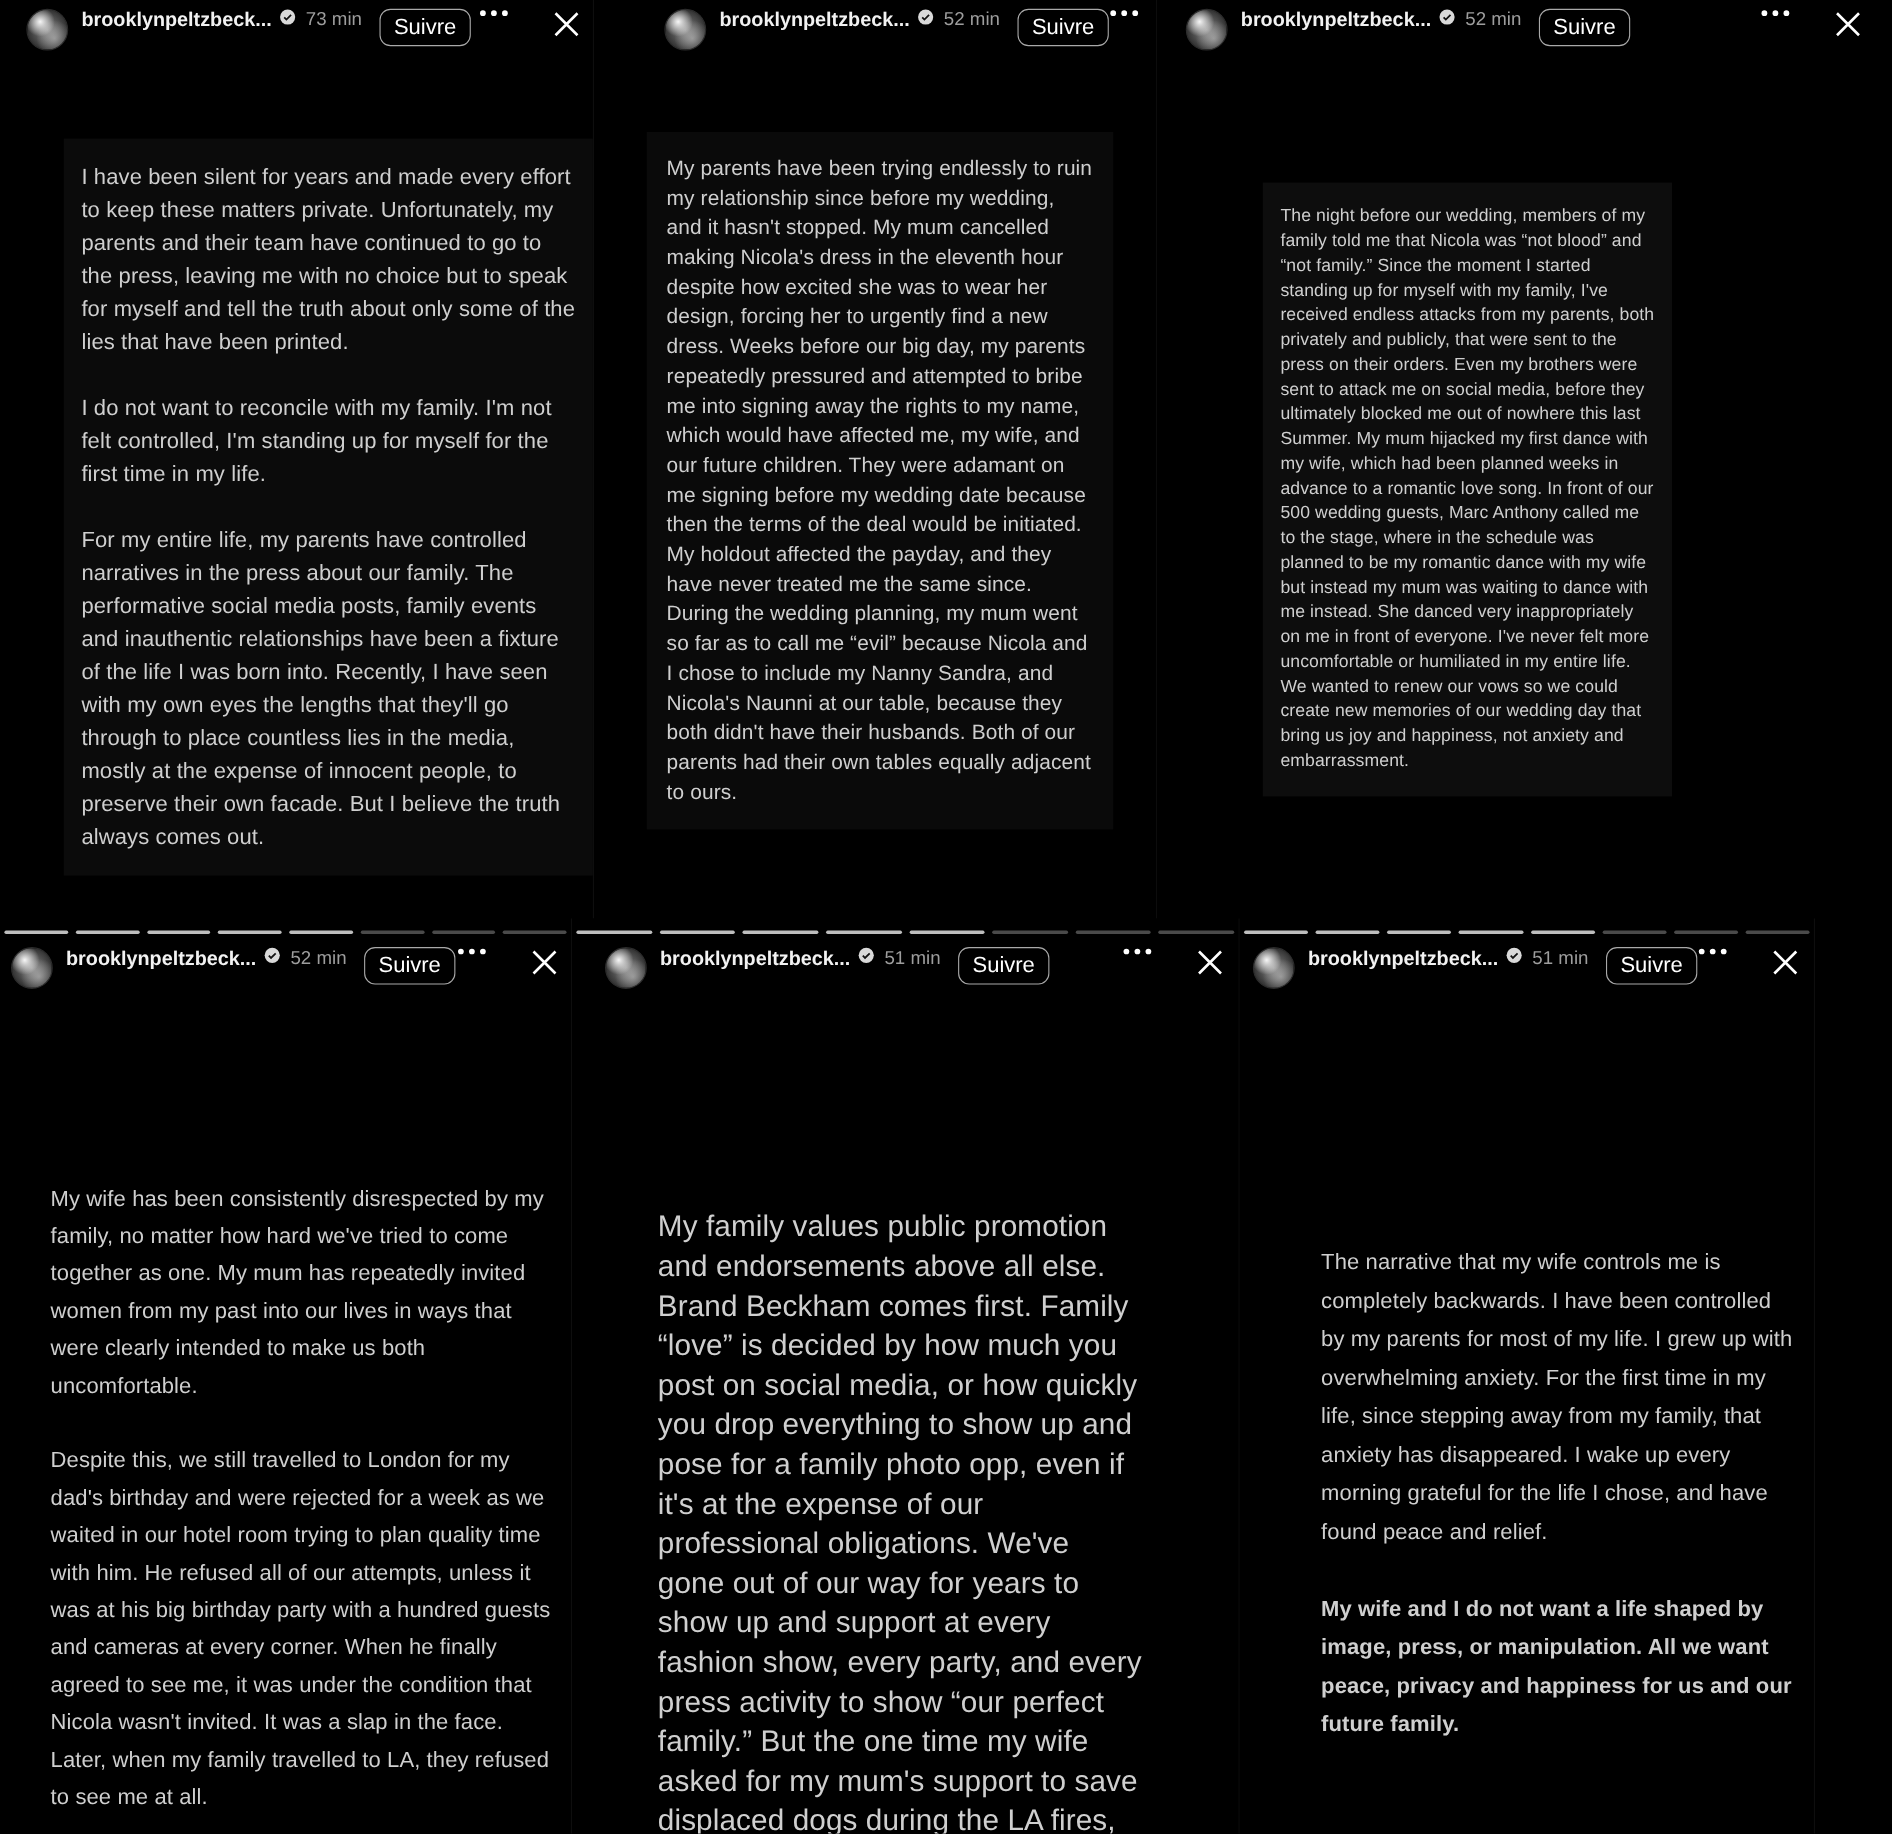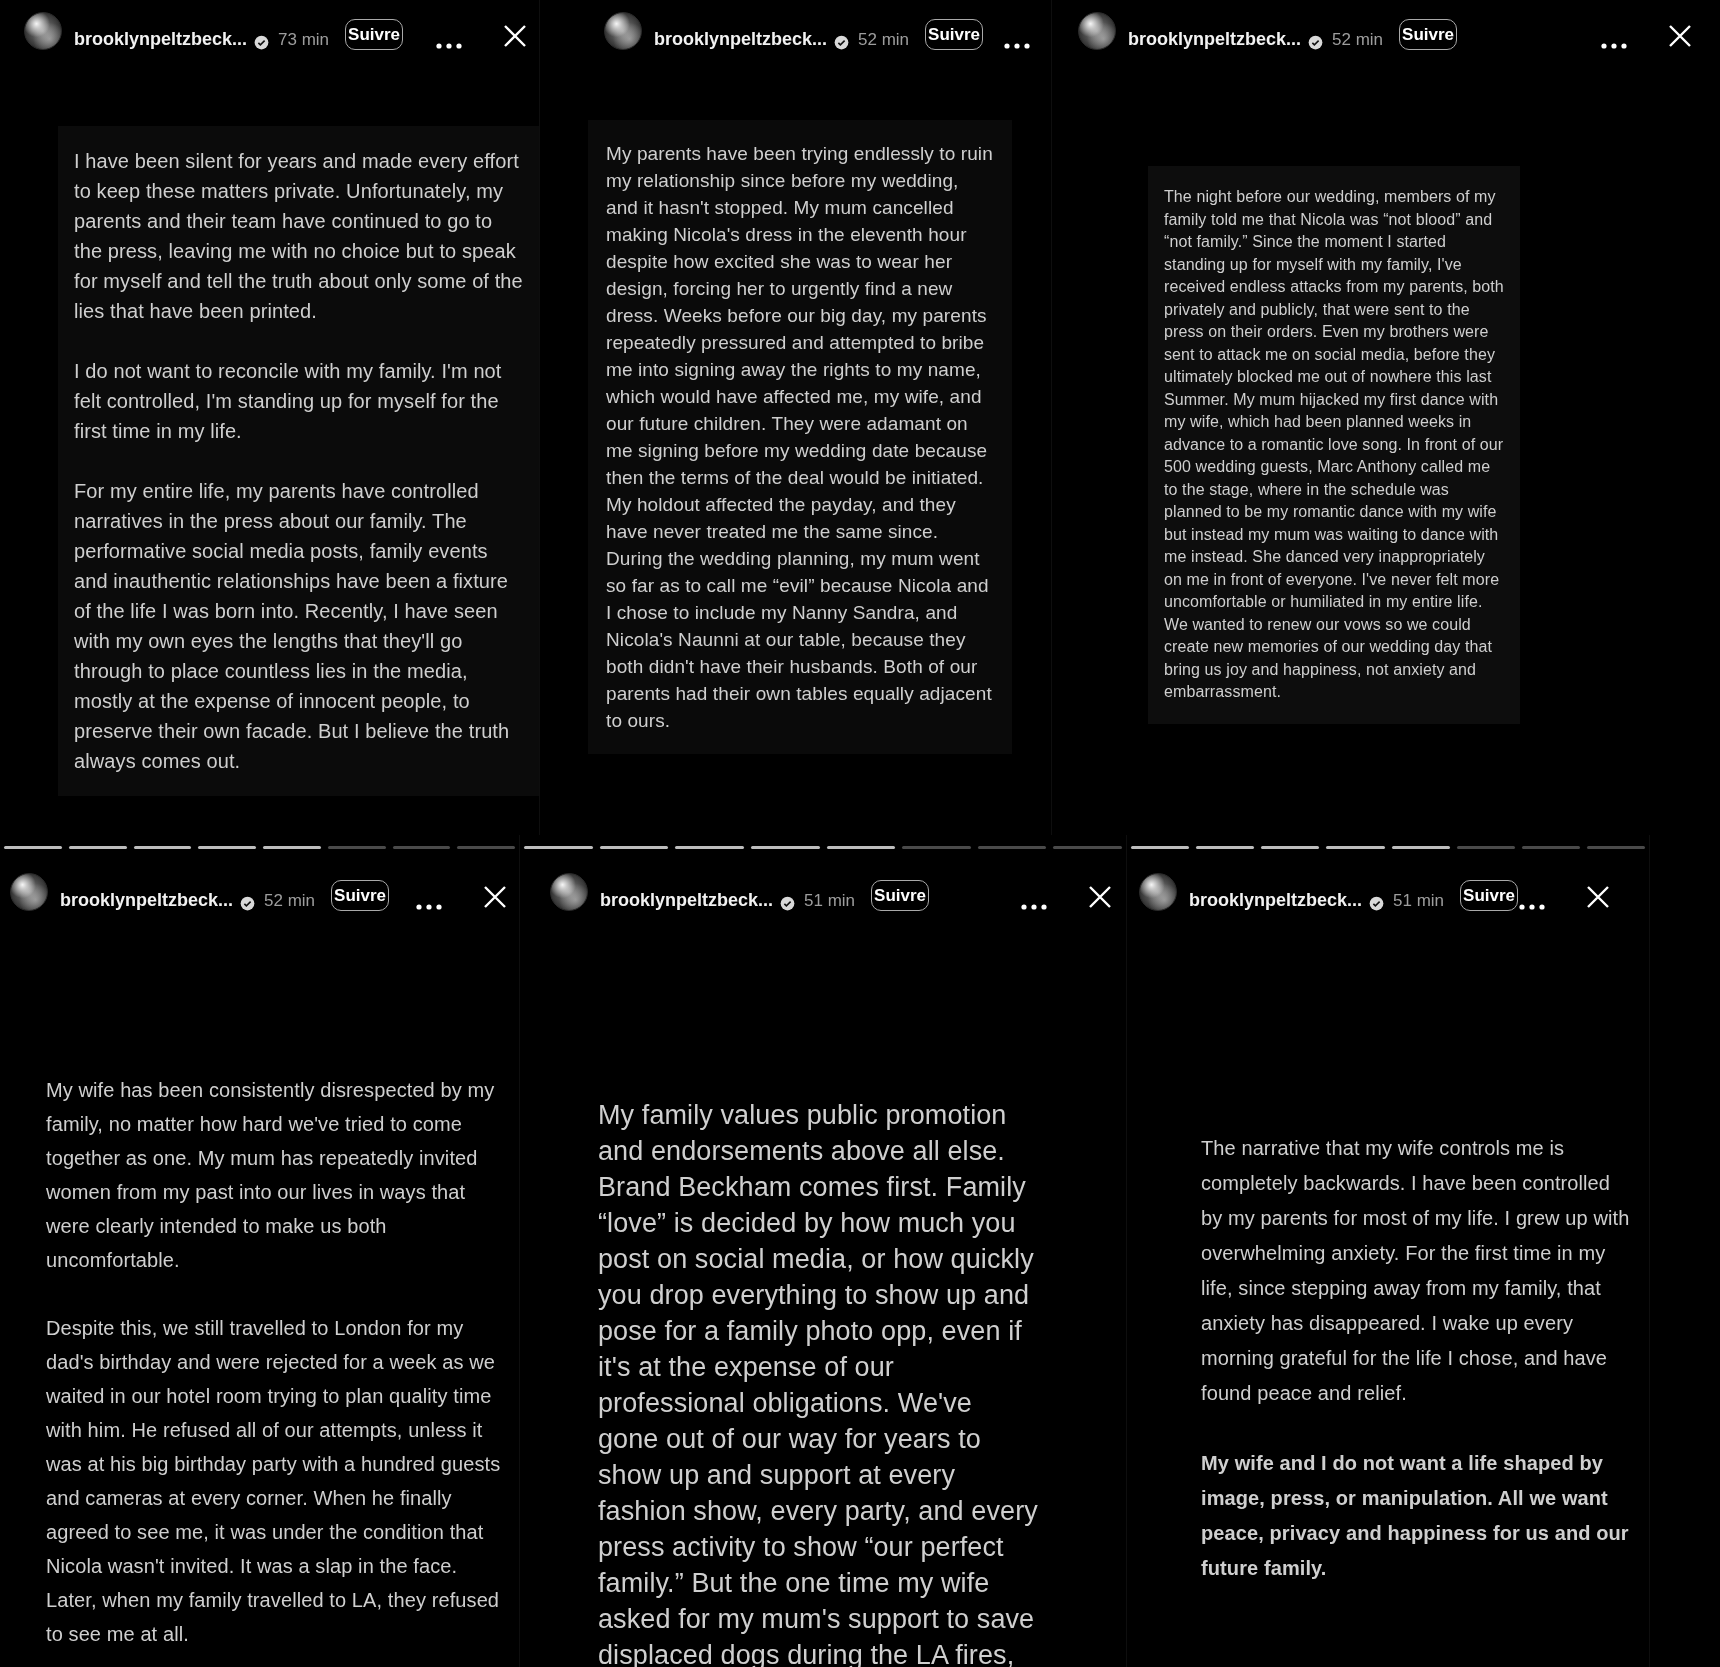--- a/index.html
+++ b/index.html
@@ -16,21 +16,21 @@
   .p1 { width:540px; } .p2 { width:512px; } .p3 { width:668px; border-right:none; }
   .p4 { width:520px; } .p5 { width:607px; } .p6 { width:523px; }
   .gutter { width:70px; background:#000; }
 
   
   .progress { position:absolute; top:11px; left:4px; right:4px; display:flex; gap:7px; }
   .progress i { flex:1; height:3px; border-radius:2px; background:#bdbdbd; }
   .progress i:nth-child(n+6) { background:#4a4a4a; }
 
   
-  .header { display:flex; align-items:flex-end; height:50px; }
+  .header { display:flex; align-items:flex-start; height:50px; }
   .p1 .header { padding:8px 10px 0 24px; }
   .p2 .header { padding:8px 20px 0 64px; }
   .p3 .header { padding:8px 26px 0 26px; }
   .p4 .header, .p5 .header, .p6 .header { margin-top:26px; }
   .p4 .header { padding:0 10px 0 10px; }
   .p5 .header { padding:0 12px 0 30px; }
   .p6 .header { padding:0 80px 0 12px; }
 
   .avatar {
     width:38px; height:38px; border-radius:50%; flex:0 0 38px;
@@ -38,22 +38,22 @@
       radial-gradient(circle at 32% 30%, rgba(255,255,255,.95), rgba(255,255,255,0) 38%),
       radial-gradient(circle at 68% 72%, rgba(210,210,210,.55), rgba(0,0,0,0) 46%),
       radial-gradient(circle at 50% 50%, #8a8a8a, #1d1d1d 88%);
     border:1px solid #2c2c2c;
   }
   .username { margin-left:12px; font-size:18px; font-weight:700; color:#f2f2f2; white-space:nowrap; }
   .badge { margin-left:7px; display:inline-flex; }
   .time { margin-left:9px; font-size:17px; color:#9d9d9d; white-space:nowrap; }
   .follow {
     margin-left:16px; background:transparent; color:#fff; cursor:pointer;
-    border:1.5px solid #a9a9a9; border-radius:10px; padding:6px 2px;
-    font-family:inherit; font-size:17px; font-weight:700; line-height:1;
+    border:1.5px solid #a9a9a9; border-radius:10px; padding:6px 12px;
+    font-family:inherit; font-size:20px; font-weight:400; line-height:1;
   }
   .more { margin-left:auto; display:flex; align-items:center; cursor:pointer; }
   .close { margin-left:38px; display:flex; align-items:center; cursor:pointer; }
 
   
   .story-text { position:absolute; letter-spacing:.1px; color:#cfcfcf; }
   .story-text p + p { margin-top:30px; }
   .p1 .story-text { left:58px; top:126px; width:482px; padding:20px 16px; font-size:20px; line-height:30px; background:rgba(255,255,255,.045); }
   .p2 .story-text { left:48px; top:120px; width:424px; padding:20px 18px; font-size:19px; line-height:27px; background:rgba(255,255,255,.04); }
   .p3 .story-text { left:96px; top:166px; width:372px; padding:20px 16px; font-size:16px; line-height:22.5px; background:rgba(255,255,255,.05); }

